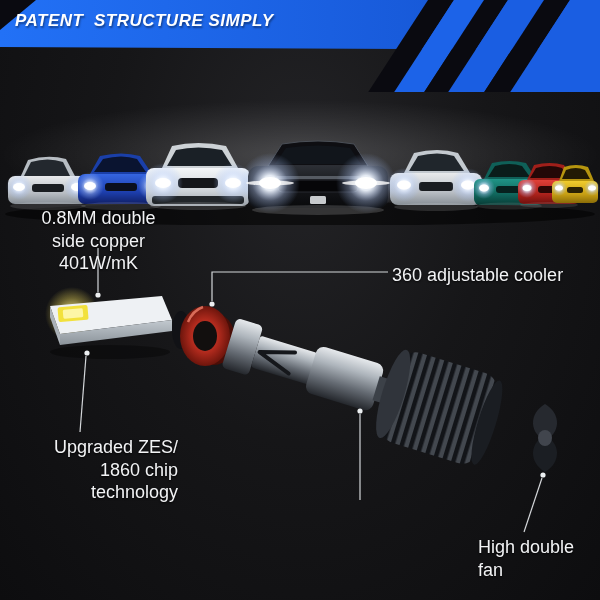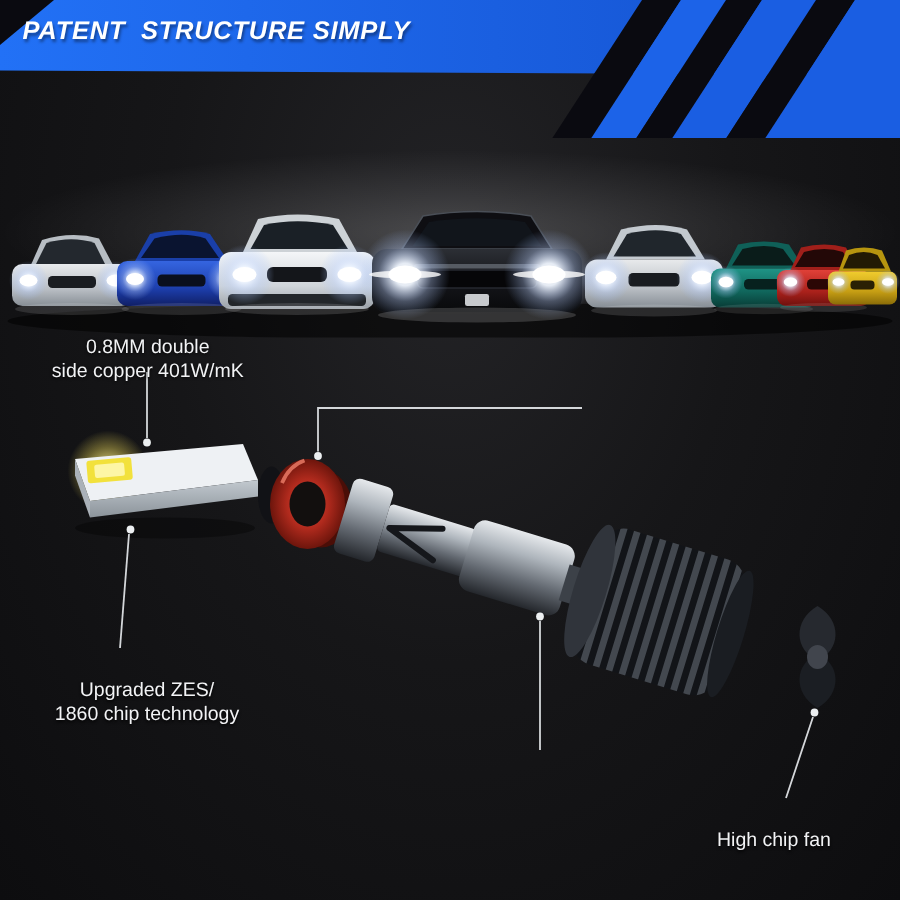--- a/index.html
+++ b/index.html
@@ -37,26 +37,26 @@
     letter-spacing: 0.5px; color: #ffffff; white-space: pre;
     text-shadow: 1px 2px 2px rgba(0,0,0,0.4);
   }
 
   
   .cars    { position: absolute; top: 100px; left: 0; width: 600px; height: 125px; z-index: 2; }
   .diagram { position: absolute; top: 0; left: 0; width: 600px; height: 600px; z-index: 3; }
 
   
   .callout {
-    position: absolute; z-index: 6; color: #f2f3f5; font-size: 13px; line-height: 1.25;
-    white-space: pre-line; text-shadow: 0 1px 2px rgba(0,0,0,0.85); margin-top: 16px;
+    position: absolute; z-index: 6; color: #f2f3f5; font-size: 18px; line-height: 1.25;
+    white-space: pre-line; text-shadow: 0 1px 2px rgba(0,0,0,0.85);
   }
   .c-copper   { left: 16px;  top: 207px; width: 165px; text-align: center; }
   .c-cooler   { left: 392px; top: 264px; }
-  .c-chip     { left: 18px;  top: 436px; width: 160px; text-align: center; }
+  .c-chip     { left: 18px;  top: 436px; width: 160px; text-align: right; }
   .c-aluminum { left: 278px; top: 502px; width: 178px; text-align: center; }
   .c-fan      { left: 478px; top: 536px; }
 </style>
 </head>
 <body>
 
 <div class="stage">
 
   <div class="banner">
     <div class="base"></div>
@@ -302,17 +302,18 @@
       <circle cx="98" cy="295" r="2.6"></circle>
       <circle cx="212" cy="304" r="2.6"></circle>
       <circle cx="87" cy="353" r="2.6"></circle>
       <circle cx="360" cy="411" r="2.6"></circle>
       <circle cx="543" cy="475" r="2.6"></circle>
     </g>
   </svg>
 
   <div class="callout c-copper">0.8MM double
 side copper 401W/mK</div>
+  <div class="callout c-cooler">360 adjustable cooler</div>
   <div class="callout c-chip">Upgraded ZES/
 1860 chip technology</div>
-  <div class="callout c-fan">High chip fan</div>
+  <div class="callout c-fan">High double fan</div>
 
 </div>
 
 </body></html>

